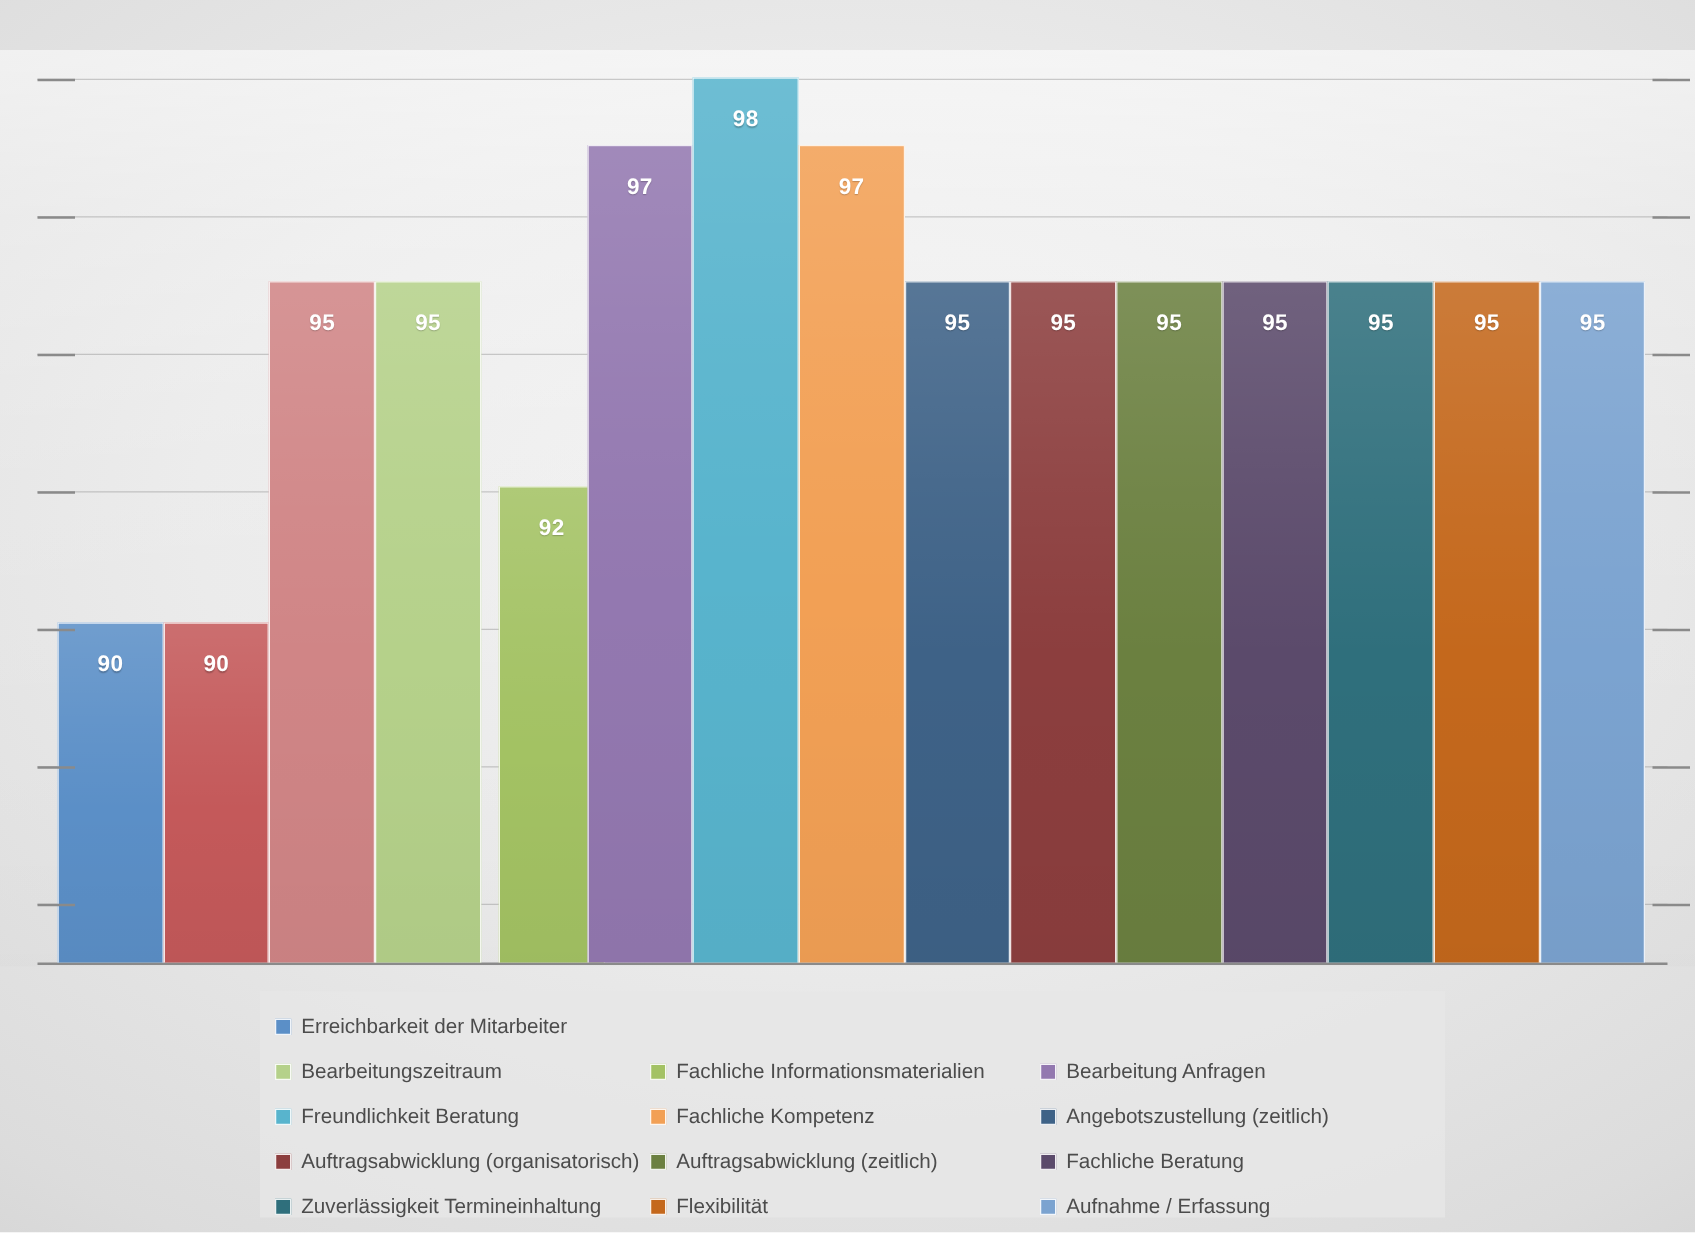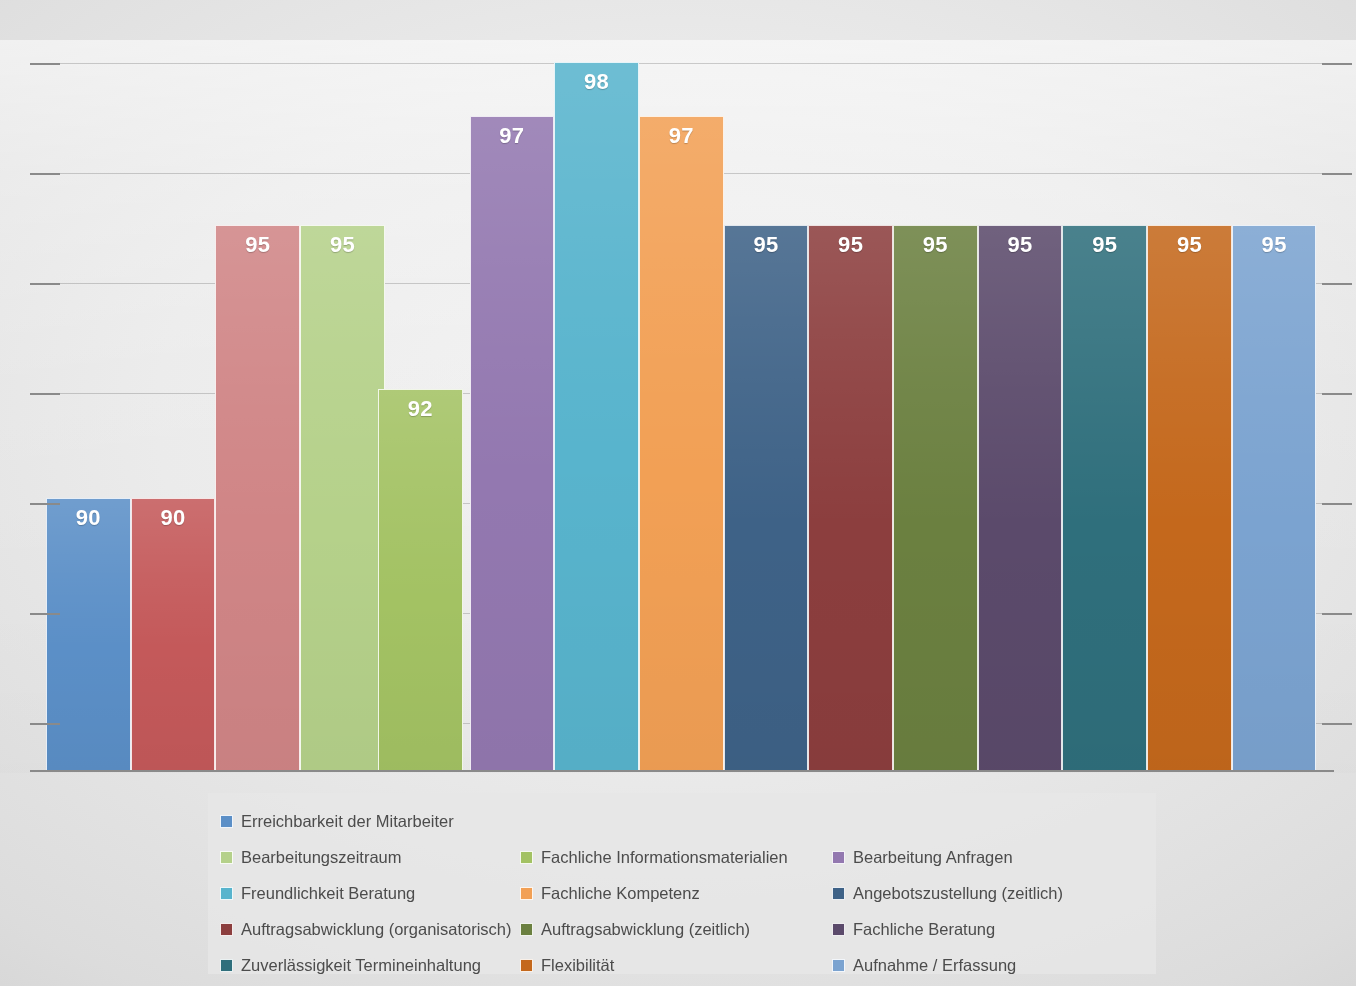--- a/index.html
+++ b/index.html
@@ -87,23 +87,23 @@
         rgba(255,255,255,0.13) 0%,
         rgba(255,255,255,0.05) 30%,
         rgba(255,255,255,0.00) 55%,
         rgba(0,0,0,0.035) 100%);
     pointer-events: none;
   }
 
   .bar-label {
     position: relative;
     z-index: 2;
-    margin-top: 6px;
+    margin-top: 22px;
     color: #ffffff;
-    font-size: 22px;
+    font-size: 18px;
     font-weight: bold;
     font-family: "Liberation Sans", sans-serif;
     text-shadow: 0 1px 1px rgba(0,0,0,0.22);
     letter-spacing: 0.3px;
     text-align: center;
   }
 
   
   #legend {
     position: absolute;
@@ -170,21 +170,21 @@
       </div>
       <div class="bar" title="Allgemeine(r) Service / Auskünfte: 90" style="left: 130.7px; width: 84.7px; height: 272.308px; background: rgb(196, 89, 90);">
         <span class="bar-label">90</span>
       </div>
       <div class="bar" title="Feedback: 95" style="left: 215.4px; width: 84.7px; height: 544.615px; background: rgb(208, 133, 134);">
         <span class="bar-label">95</span>
       </div>
       <div class="bar" title="Bearbeitungszeitraum: 95" style="left: 300.1px; width: 84.7px; height: 544.615px; background: rgb(181, 209, 138);">
         <span class="bar-label">95</span>
       </div>
-      <div class="bar" title="Fachliche Informationsmaterialien: 92" style="left: 378px; width: 84.7px; height: 381.231px; background: rgb(163, 194, 99);">
+      <div class="bar" title="Fachliche Informationsmaterialien: 92" style="left: 399px; width: 84.7px; height: 381.231px; background: rgb(163, 194, 99);">
         <span class="bar-label">92</span>
       </div>
       <div class="bar" title="Bearbeitung Anfragen: 97" style="left: 469.5px; width: 84.7px; height: 653.538px; background: rgb(147, 120, 176);">
         <span class="bar-label">97</span>
       </div>
       <div class="bar" title="Freundlichkeit Beratung: 98" style="left: 554.2px; width: 84.7px; height: 708px; background: rgb(88, 180, 205);">
         <span class="bar-label">98</span>
       </div>
       <div class="bar" title="Fachliche Kompetenz: 97" style="left: 638.9px; width: 84.7px; height: 653.538px; background: rgb(242, 160, 85);">
         <span class="bar-label">97</span>

